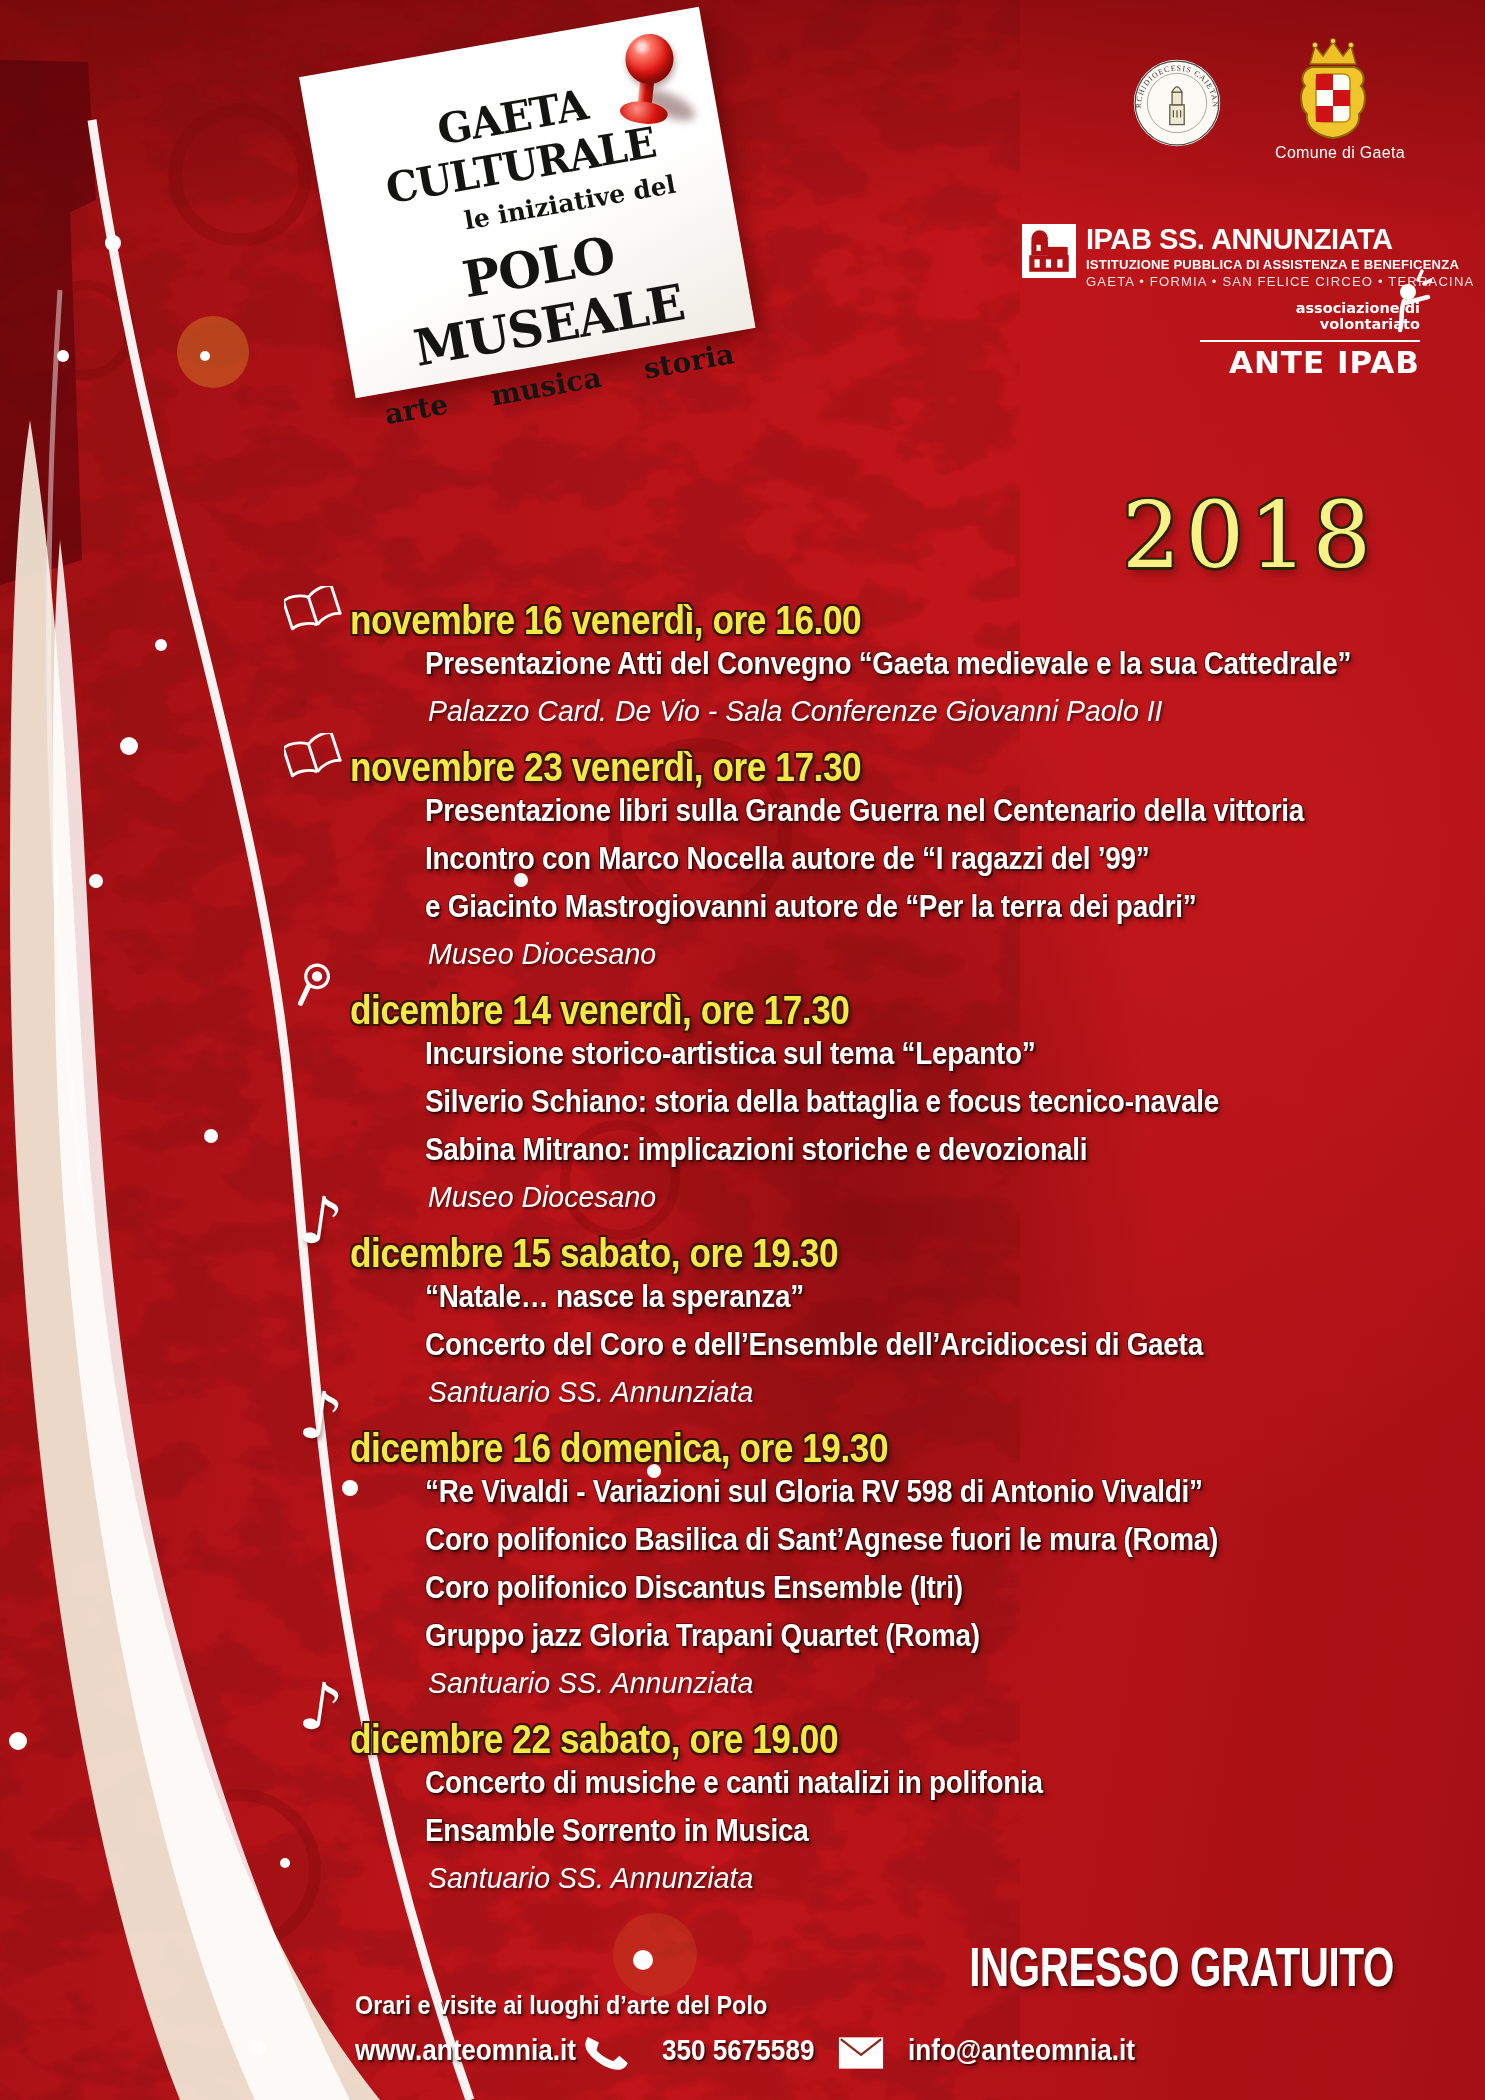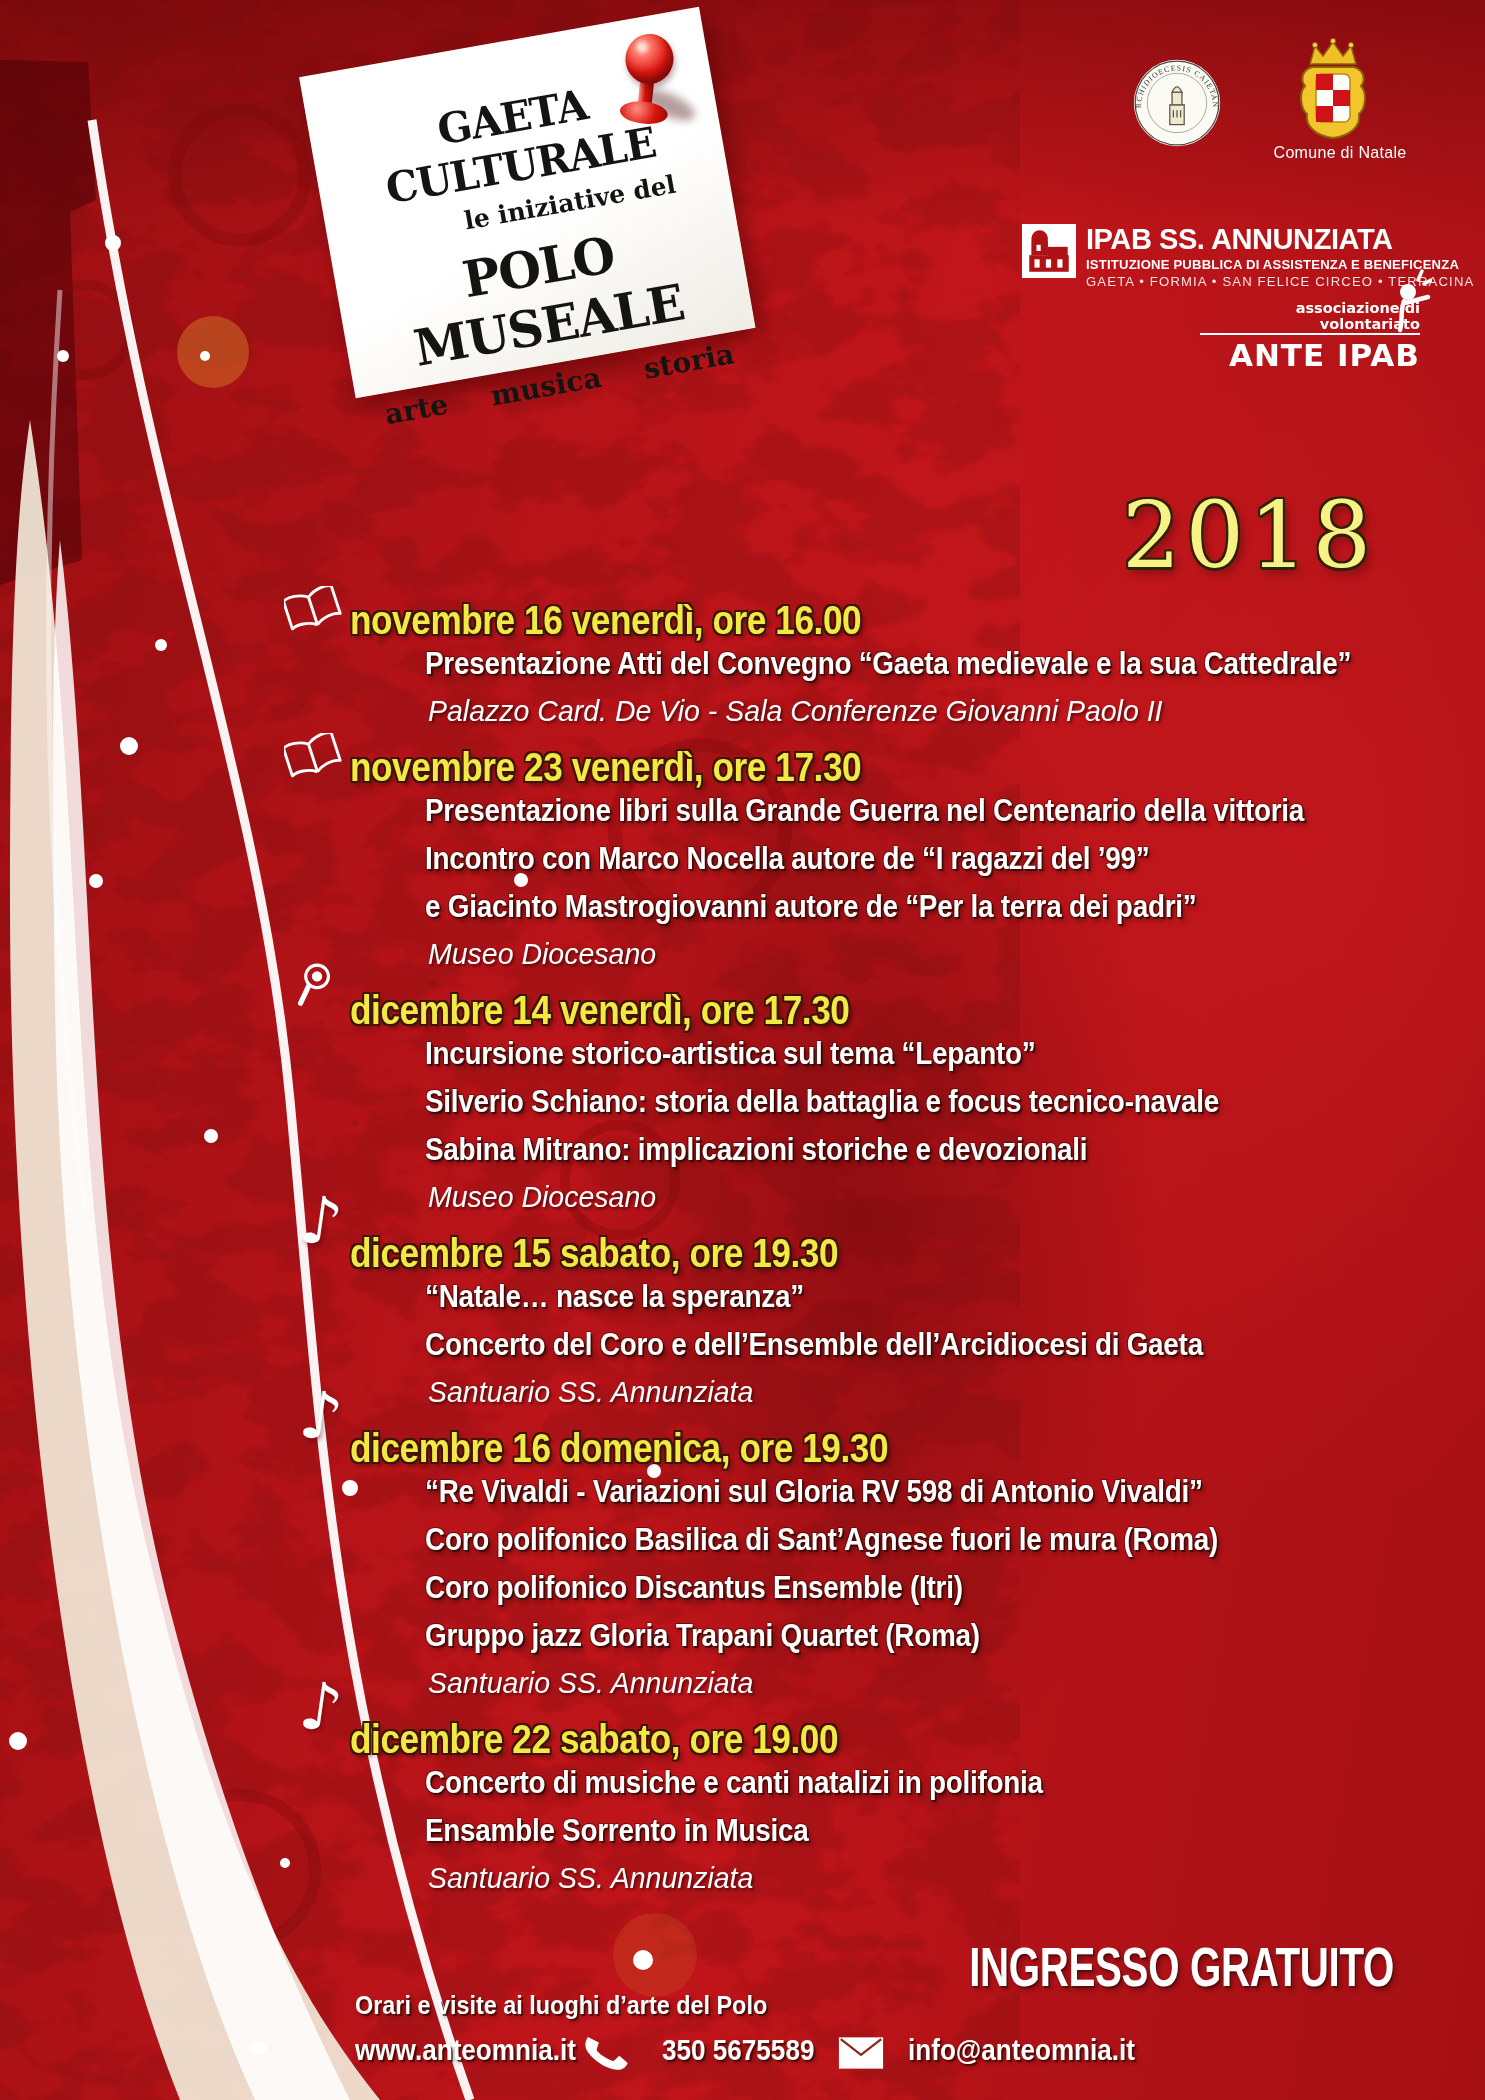--- a/index.html
+++ b/index.html
@@ -32,21 +32,21 @@
   
   .seal{position:absolute;left:1132px;top:58px;z-index:4;}
   .crest{position:absolute;left:1292px;top:34px;z-index:4;}
   .crest-label{position:absolute;left:1250px;top:144px;width:180px;text-align:center;color:#fff;font-size:16px;letter-spacing:.3px;}
   .ipab{position:absolute;left:1022px;top:224px;z-index:4;display:flex;gap:10px;}
   .ipab-txt{color:#fff;}
   .ipab-title{font-size:30px;font-weight:700;letter-spacing:-.5px;transform:scaleX(.97);transform-origin:left;line-height:30px;}
   .ipab-sub{font-size:13.5px;font-weight:700;letter-spacing:.2px;transform:scaleX(.97);transform-origin:left;margin-top:3px;white-space:nowrap;}
   .ipab-cities{font-size:13.5px;font-weight:400;color:rgba(255,255,255,.88);letter-spacing:1.2px;transform:scaleX(.97);transform-origin:left;margin-top:2px;white-space:nowrap;}
   .ante{position:absolute;left:1200px;top:300px;z-index:4;color:#fff;text-align:right;width:220px;}
-  .ante-tag{font-size:14.5px;font-weight:700;font-family:"DejaVu Sans",sans-serif;border-bottom:2px solid #fff;display:inline-block;padding-bottom:1px;}
+  .ante-tag{font-size:14.5px;font-weight:700;font-family:"DejaVu Sans",sans-serif;border-bottom:2px solid #fff;display:inline-block;padding-bottom:8px;}
   .ante-name{font-size:31px;font-weight:800;font-family:"DejaVu Sans",sans-serif;letter-spacing:1px;margin-top:2px;}
   .ante-fig{position:absolute;left:1388px;top:268px;z-index:4;}
   
   .year{position:absolute;left:1122px;top:482px;z-index:4;font-family:"DejaVu Serif",serif;font-weight:400;
     font-size:92px;letter-spacing:5px;color:#f8f286;
     text-shadow:2px 2px 0 #2e2104,-2px 2px 0 #2e2104,2px -2px 0 #2e2104,-2px -2px 0 #2e2104,0 3px 0 #2e2104,4px 6px 8px rgba(0,0,0,.35);}
   
   .events{position:absolute;left:350px;top:598px;width:1110px;z-index:4;}
   .event{position:relative;margin-bottom:3px;}
   .evt-line{height:48px;display:flex;align-items:flex-start;}
@@ -188,21 +188,21 @@
       <circle cx="59" cy="11" r="2.6" fill="#f5d14a" stroke="#8a650a" stroke-width="1"></circle>
     </g>
     <path d="M20,33 C10,36 8,46 13,52 C7,58 8,74 15,80 C13,92 24,102 41,104 C58,102 69,92 67,80 C74,74 75,58 69,52 C74,46 72,36 62,33 Z" fill="#f3c52c" stroke="#8a650a" stroke-width="2"></path>
     <rect x="24" y="40" width="34" height="48" rx="6" fill="#fdfdf8" stroke="#b58c12" stroke-width="1.5"></rect>
     <g fill="#cf1217">
       <rect x="24" y="40" width="17" height="16"></rect>
       <rect x="41" y="56" width="17" height="16"></rect>
       <rect x="24" y="72" width="17" height="16"></rect>
     </g>
   </svg>
-  <div class="crest-label">Comune di Natale</div>
+  <div class="crest-label">Comune di Gaeta</div>
 
   <div class="ipab">
     <svg width="54" height="54" viewBox="0 0 52 52">
       <rect width="52" height="52" fill="#ffffff"></rect>
       <g fill="#b01115">
         <circle cx="17" cy="14" r="8"></circle>
         <rect x="9" y="16" width="16" height="14"></rect>
         <rect x="25" y="22" width="19" height="10"></rect>
         <rect x="7" y="30" width="38" height="16"></rect>
       </g>

